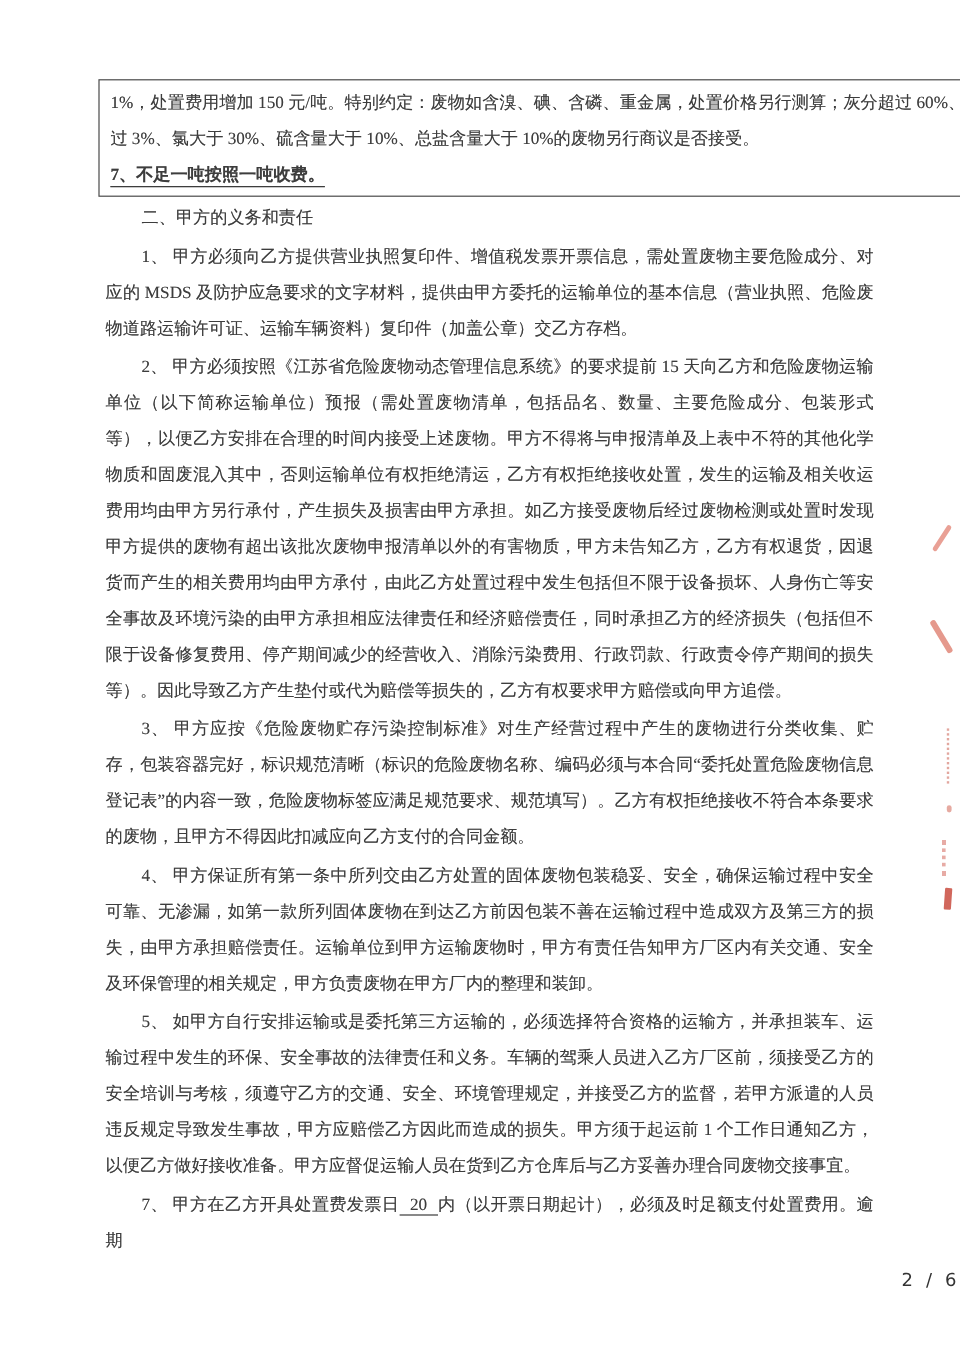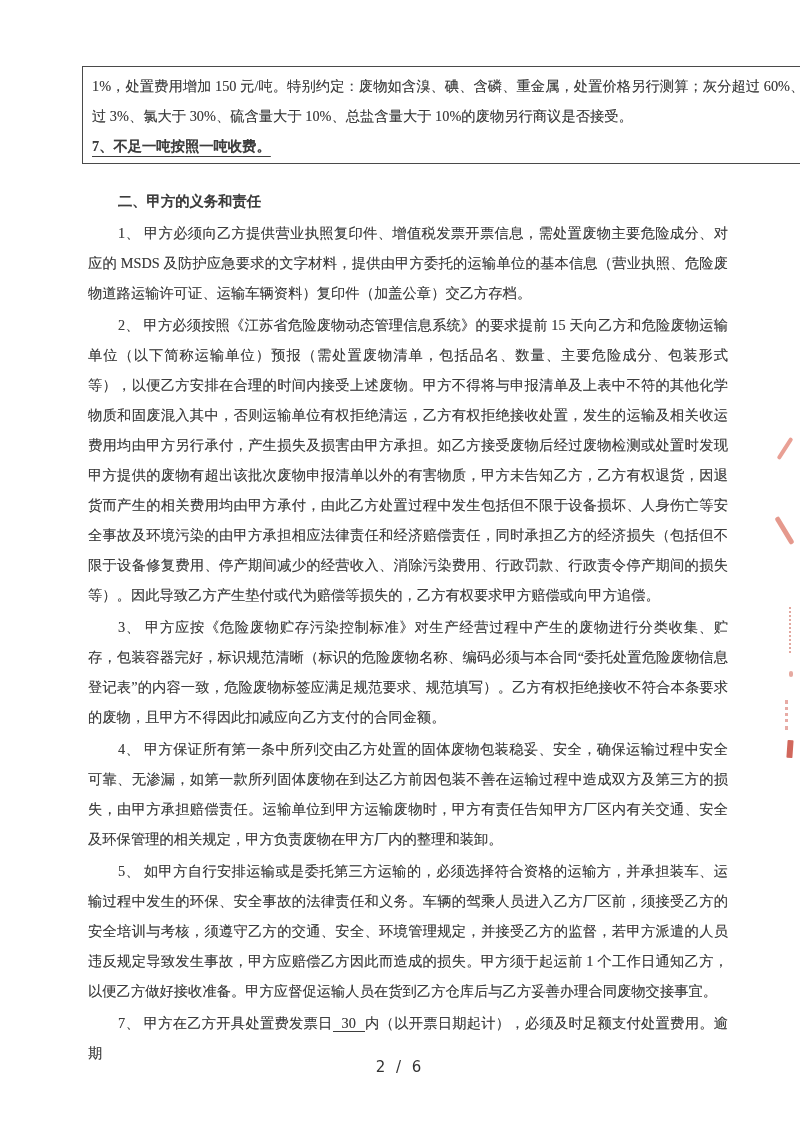--- a/index.html
+++ b/index.html
@@ -21,29 +21,29 @@
     margin-left:-6px;width:762px;
     border:1.5px solid #4a4a4a;
     padding:4px 10px 2px 9px;
   }
   .special-box p{margin:0;}
   .emphasized{
     font-weight:bold;
     text-decoration:underline;
     text-underline-offset:5px;
   }
-  .heading{margin:22px 0 0;text-indent:2.1em;font-weight:bold;}
+  .heading{margin:3px 0 0;text-indent:2.1em;}
   .clause{margin:2px 0 0;text-indent:2.1em;}
   .blank{
     border-bottom:1px solid #3d3d3d;
     padding:0 9px;
   }
   .footer{
     position:absolute;top:1058px;left:0;width:100%;
-    text-align:center;
+    text-align:right;
     font-family:"DejaVu Sans","Liberation Sans",sans-serif;
     font-size:15px;letter-spacing:3px;color:#333;
     text-shadow:none;
   }
   
   .seal{position:absolute;pointer-events:none;}
   .seal-slash-up{
     left:783px;top:436px;width:4px;height:25px;
     background:#e4887a;border-radius:2px;
     transform:rotate(33deg);opacity:.8;
@@ -84,21 +84,21 @@
     </div>
 
     <p class="heading">二、甲方的义务和责任</p>
 
     <p class="clause">1、 甲方必须向乙方提供营业执照复印件、增值税发票开票信息，需处置废物主要危险成分、对应的 MSDS 及防护应急要求的文字材料，提供由甲方委托的运输单位的基本信息（营业执照、危险废物道路运输许可证、运输车辆资料）复印件（加盖公章）交乙方存档。</p>
     <p class="clause">2、 甲方必须按照《江苏省危险废物动态管理信息系统》的要求提前 15 天向乙方和危险废物运输单位（以下简称运输单位）预报（需处置废物清单，包括品名、数量、主要危险成分、包装形式等），以便乙方安排在合理的时间内接受上述废物。甲方不得将与申报清单及上表中不符的其他化学物质和固废混入其中，否则运输单位有权拒绝清运，乙方有权拒绝接收处置，发生的运输及相关收运费用均由甲方另行承付，产生损失及损害由甲方承担。如乙方接受废物后经过废物检测或处置时发现甲方提供的废物有超出该批次废物申报清单以外的有害物质，甲方未告知乙方，乙方有权退货，因退货而产生的相关费用均由甲方承付，由此乙方处置过程中发生包括但不限于设备损坏、人身伤亡等安全事故及环境污染的由甲方承担相应法律责任和经济赔偿责任，同时承担乙方的经济损失（包括但不限于设备修复费用、停产期间减少的经营收入、消除污染费用、行政罚款、行政责令停产期间的损失等）。因此导致乙方产生垫付或代为赔偿等损失的，乙方有权要求甲方赔偿或向甲方追偿。</p>
     <p class="clause">3、 甲方应按《危险废物贮存污染控制标准》对生产经营过程中产生的废物进行分类收集、贮存，包装容器完好，标识规范清晰（标识的危险废物名称、编码必须与本合同“委托处置危险废物信息登记表”的内容一致，危险废物标签应满足规范要求、规范填写）。乙方有权拒绝接收不符合本条要求的废物，且甲方不得因此扣减应向乙方支付的合同金额。</p>
     <p class="clause">4、 甲方保证所有第一条中所列交由乙方处置的固体废物包装稳妥、安全，确保运输过程中安全可靠、无渗漏，如第一款所列固体废物在到达乙方前因包装不善在运输过程中造成双方及第三方的损失，由甲方承担赔偿责任。运输单位到甲方运输废物时，甲方有责任告知甲方厂区内有关交通、安全及环保管理的相关规定，甲方负责废物在甲方厂内的整理和装卸。</p>
     <p class="clause">5、 如甲方自行安排运输或是委托第三方运输的，必须选择符合资格的运输方，并承担装车、运输过程中发生的环保、安全事故的法律责任和义务。车辆的驾乘人员进入乙方厂区前，须接受乙方的安全培训与考核，须遵守乙方的交通、安全、环境管理规定，并接受乙方的监督，若甲方派遣的人员违反规定导致发生事故，甲方应赔偿乙方因此而造成的损失。甲方须于起运前 1 个工作日通知乙方，以便乙方做好接收准备。甲方应督促运输人员在货到乙方仓库后与乙方妥善办理合同废物交接事宜。</p>
 
-    <p class="clause"><span>7、 甲方在乙方开具处置费发票日</span><span class="blank">30</span><span>内（以开票日期起计），必须及时足额支付处置费用。逾期</span></p>
+    <p class="clause"><span>7、 甲方在乙方开具处置费发票日</span><span class="blank">20</span><span>内（以开票日期起计），必须及时足额支付处置费用。逾期</span></p>
 
   </div>
 
   <div class="seal seal-slash-up"></div>
   <div class="seal seal-slash-down"></div>
   <div class="seal seal-dotted"></div>
   <div class="seal seal-dot"></div>
   <div class="seal seal-dashes"></div>
   <div class="seal seal-bar"></div>
 

